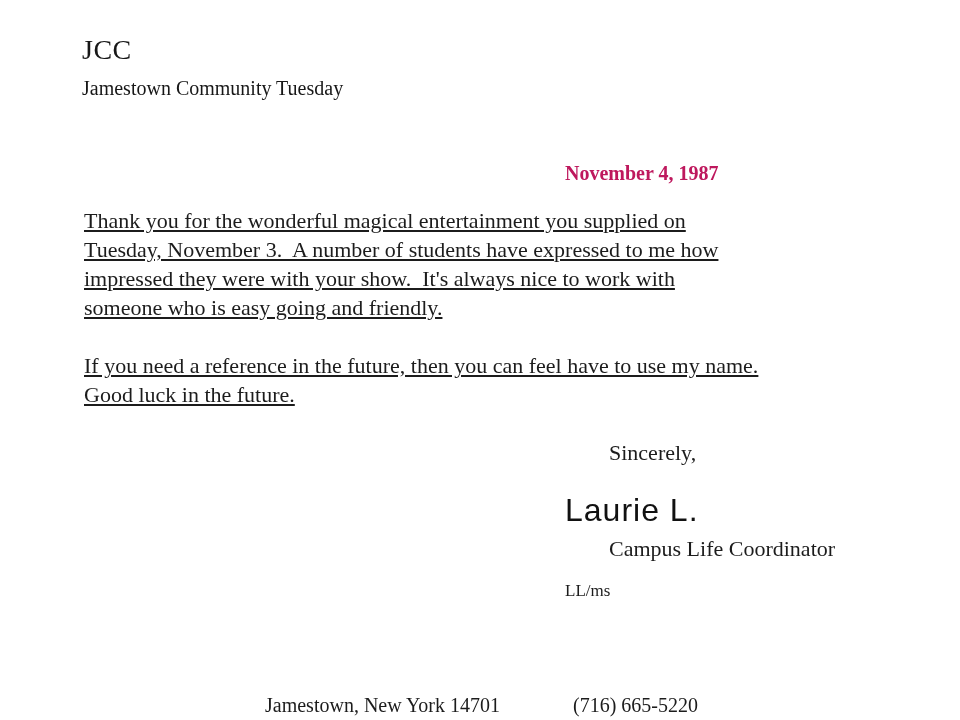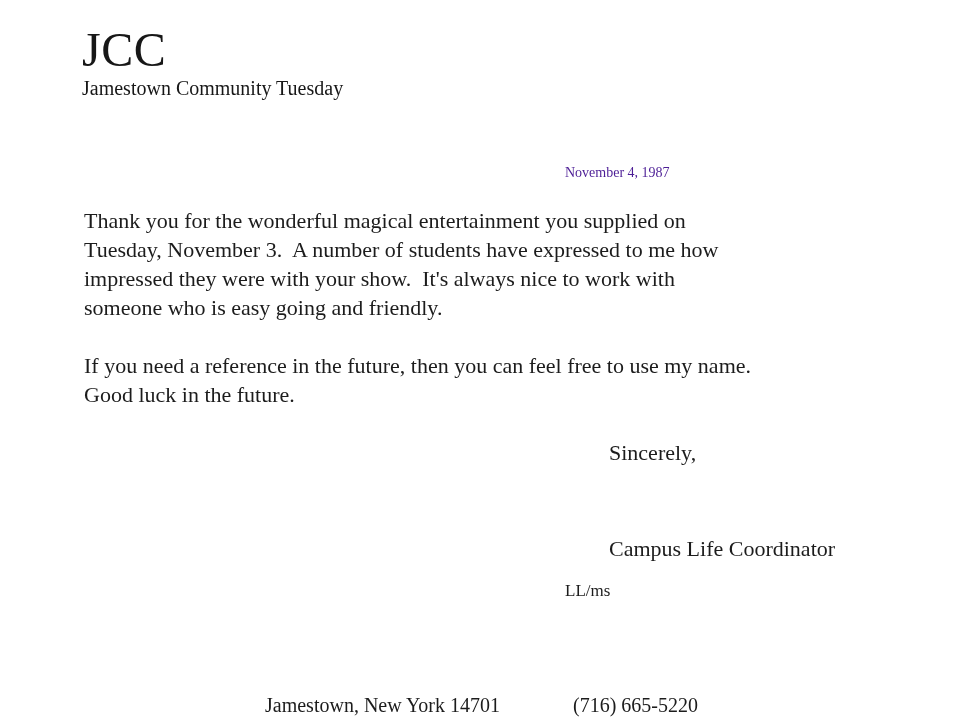--- a/index.html
+++ b/index.html
@@ -13,50 +13,52 @@
     height: 720px;
     background: #ffffff;
     overflow: hidden;
     font-family: "Liberation Serif", serif;
     color: #1b1b1b;
   }
   .logo-text {
     position: absolute;
     left: 82px;
     top: 26px;
-    font-size: 48px;
+    font-size: 28px;
     line-height: 48px;
     font-weight: 400;
     color: #171717;
     letter-spacing: 0.5px;
   }
   .org-name {
     position: absolute;
     left: 82px;
     top: 76px;
     font-size: 20px;
     line-height: 24px;
     color: #171717;
   }
   .date-line {
     position: absolute;
     left: 565px;
     top: 161px;
-    font-size: 14px;
+    font-size: 20px;
     line-height: 24px;
-    color: #4c1d95;
+    color: #be185d;
+    font-weight: bold;
   }
   .body-text {
     position: absolute;
     left: 84px;
     top: 206px;
     width: 860px;
     font-size: 22px;
     line-height: 29px;
     color: #1c1c1c;
+    text-decoration: underline;
   }
   .body-text p {
     margin: 0 0 29px 0;
     white-space: pre-wrap;
   }
   .closing,
   .signer-title {
     position: absolute;
     left: 565px;
     font-size: 22px;
@@ -106,26 +108,27 @@
     <div class="org-name">Jamestown Community Tuesday</div>
   </div>
 
   <div class="date-line">November 4, 1987</div>
 
   <div class="body-text">
     <p>Thank you for the wonderful magical entertainment you supplied on
 Tuesday, November 3.  A number of students have expressed to me how
 impressed they were with your show.  It's always nice to work with
 someone who is easy going and friendly.</p>
-    <p>If you need a reference in the future, then you can feel free to use my name.
+    <p>If you need a reference in the future, then you can feel have to use my name.
 Good luck in the future.</p>
   </div>
 
   <div class="closing">Sincerely,</div>
 
+  <div class="signature">Laurie L.</div>
 
   <div class="signer-title">Campus Life Coordinator</div>
 
   <div class="reference-initials">LL/ms</div>
 
   <div class="footer-address">Jamestown, New York 14701</div>
 
   <div class="footer-phone">(716) 665-5220</div>
 
 </div>

